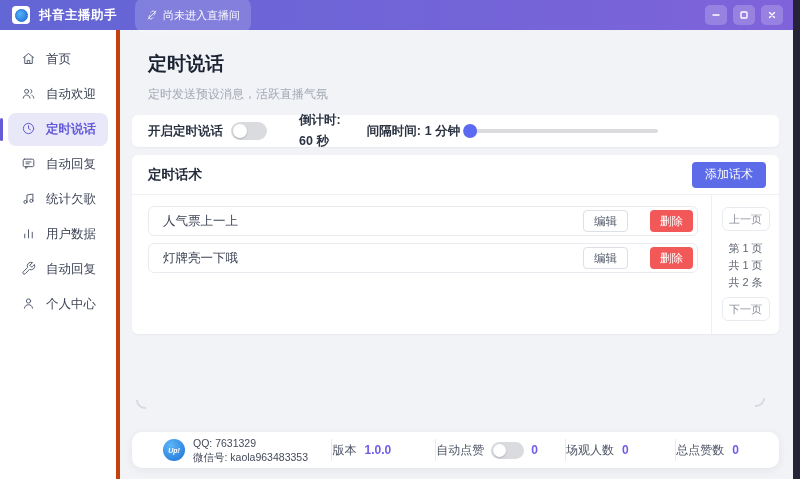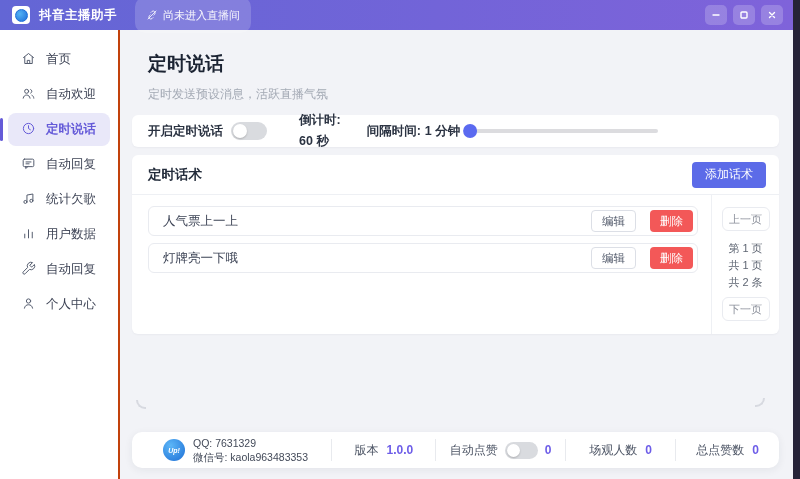--- a/index.html
+++ b/index.html
@@ -18,21 +18,21 @@
                   display:flex; align-items:center; gap:5px; color:rgba(255,255,255,.95); font-size:11px; }
   .status-badge svg { width:12px; height:12px; stroke:rgba(255,255,255,.9); fill:none; stroke-width:1.8; stroke-linecap:round; }
   .win-controls { margin-left:auto; display:flex; gap:6px; margin-right:2px; }
   .win-btn { width:22px; height:20px; border-radius:5px; background:rgba(255,255,255,.20); display:flex; align-items:center; justify-content:center; cursor:pointer; }
   .win-btn svg { width:10px; height:10px; stroke:#fff; fill:none; stroke-width:1.4; stroke-linecap:round; }
 
   
   .body-row { display:flex; height:449px; }
 
   
-  .sidebar { width:120px; background:#fff; border-right:2px solid #c2410c; padding-top:11px; flex-shrink:0; }
+  .sidebar { width:120px; background:#fff; border-right:4px solid #c2410c; padding-top:11px; flex-shrink:0; }
   .side-item { position:relative; height:33px; margin:2px 8px; border-radius:8px; display:flex; align-items:center;
                gap:10px; padding-left:13px; font-size:12.5px; color:#3d4355; cursor:pointer; }
   .side-item svg { width:15px; height:15px; stroke:#555d6f; fill:none; stroke-width:1.6; stroke-linecap:round; stroke-linejoin:round; flex-shrink:0; }
   .side-item.active { background:#e9e8f9; color:#645ad8; font-weight:bold; }
   .side-item.active svg { stroke:#645ad8; }
   .side-item.active::before { content:""; position:absolute; left:-8px; top:5px; bottom:5px; width:3px; border-radius:2px; background:#645ad8; }
 
   
   .main { flex:1; position:relative; padding:0 14px 0 12px; }
   .page-title { margin:21px 0 0 16px; font-size:19px; font-weight:bold; color:#1c2433; }
@@ -53,38 +53,38 @@
   
   .speech-card { margin-top:8px; height:179px; background:#fff; border-radius:6px; box-shadow:0 1px 2px rgba(20,30,60,.04);
                  display:flex; flex-direction:column; }
   .speech-header { height:40px; flex-shrink:0; display:flex; align-items:center; padding:0 13px 0 16px; border-bottom:1px solid #eef0f4; }
   .speech-title { font-size:13.5px; font-weight:bold; color:#232c3b; }
   .add-btn { margin-left:auto; height:26px; padding:0 13px; background:#5c6be8; color:#fff; font-size:12px; border:none; border-radius:4px; cursor:pointer; font-family:inherit; }
   .speech-body { flex:1; display:flex; min-height:0; }
   .speech-list { flex:1; padding:11px 13px 0 16px; display:flex; flex-direction:column; gap:7px; }
   .speech-row { height:30px; flex-shrink:0; border:1px solid #e9ebf0; border-radius:6px; display:flex; align-items:center;
                 padding:0 4px 0 14px; font-size:12.5px; color:#3c4355; background:#fff; }
-  .row-actions { margin-left:auto; display:flex; gap:14px; }
+  .row-actions { margin-left:auto; display:flex; gap:22px; }
   .edit-btn { height:22px; padding:0 10px; font-size:11.5px; background:#fff; border:1px solid #dcdfe6; border-radius:4px; color:#4d5566; cursor:pointer; font-family:inherit; }
   .del-btn { height:22px; padding:0 10px; font-size:11.5px; background:#f35858; border:none; border-radius:4px; color:#fff; cursor:pointer; font-family:inherit;text-align:center; }
   .pagination { width:68px; flex-shrink:0; border-left:1px solid #eef0f4; display:flex; flex-direction:column; align-items:center; padding:12px 0 13px; }
   .page-btn { width:48px; height:24px; background:#fff; border:1px solid #e9ebf0; border-radius:6px; font-size:11px; color:#8b909b; cursor:pointer; font-family:inherit; }
   .page-info { margin-top:9px; text-align:center; font-size:11px; color:#5f6673; line-height:17px; }
   .page-btn.next { margin-top:auto; }
 
   
   .corner-arc { position:absolute; width:10px; height:9px; border-left:2px solid #d7d9e0; border-bottom:2px solid #d7d9e0; border-bottom-left-radius:9px; }
   .corner-arc.left { left:16px; top:370px; }
   .corner-arc.right { right:28px; top:368px; transform:scaleX(-1); }
 
   
   .footer-bar { position:absolute; left:12px; right:14px; bottom:11px; height:36px; background:#fff; border-radius:10px;
                 box-shadow:0 2px 8px rgba(31,41,55,.07); display:flex; align-items:center; }
   .f-divider { width:1px; height:22px; background:#e8eaee; flex-shrink:0; }
-  .f-sec { height:100%; display:flex; align-items:center; justify-content:center; gap:8px; }
+  .f-sec { height:100%; display:flex; align-items:center; justify-content:flex-start; gap:8px; }
   .f-sec.contact { flex-basis:31%; justify-content:flex-start; padding-left:31px;align-items:center; }
   .f-sec.version { flex-basis:16%; }
   .f-sec.autolike { flex-basis:20%; gap:7px; }
   .f-sec.viewers { flex-basis:17%; }
   .f-sec.likes { flex-basis:16%; }
   .f-logo { width:22px; height:22px; border-radius:50%; background:radial-gradient(circle at 35% 30%,#5cb6f7,#1d6fd6);
             color:#fff; font-size:7px; font-style:italic; font-weight:bold; display:flex; align-items:center; justify-content:center; flex-shrink:0; }
   .f-contact-text { font-size:10.5px; color:#434a59; line-height:14px; }
   .f-label { font-size:12px; color:#4d5565; }
   .f-value { font-size:12px; color:#6d5de8; font-weight:bold; }

